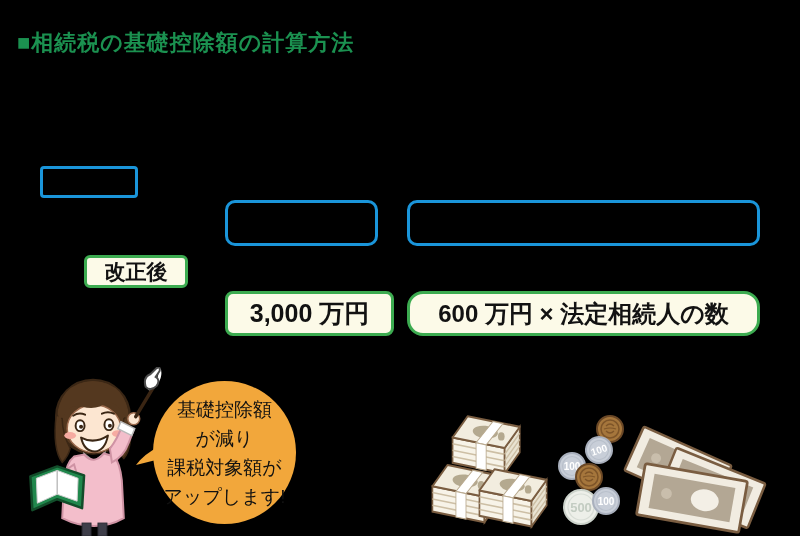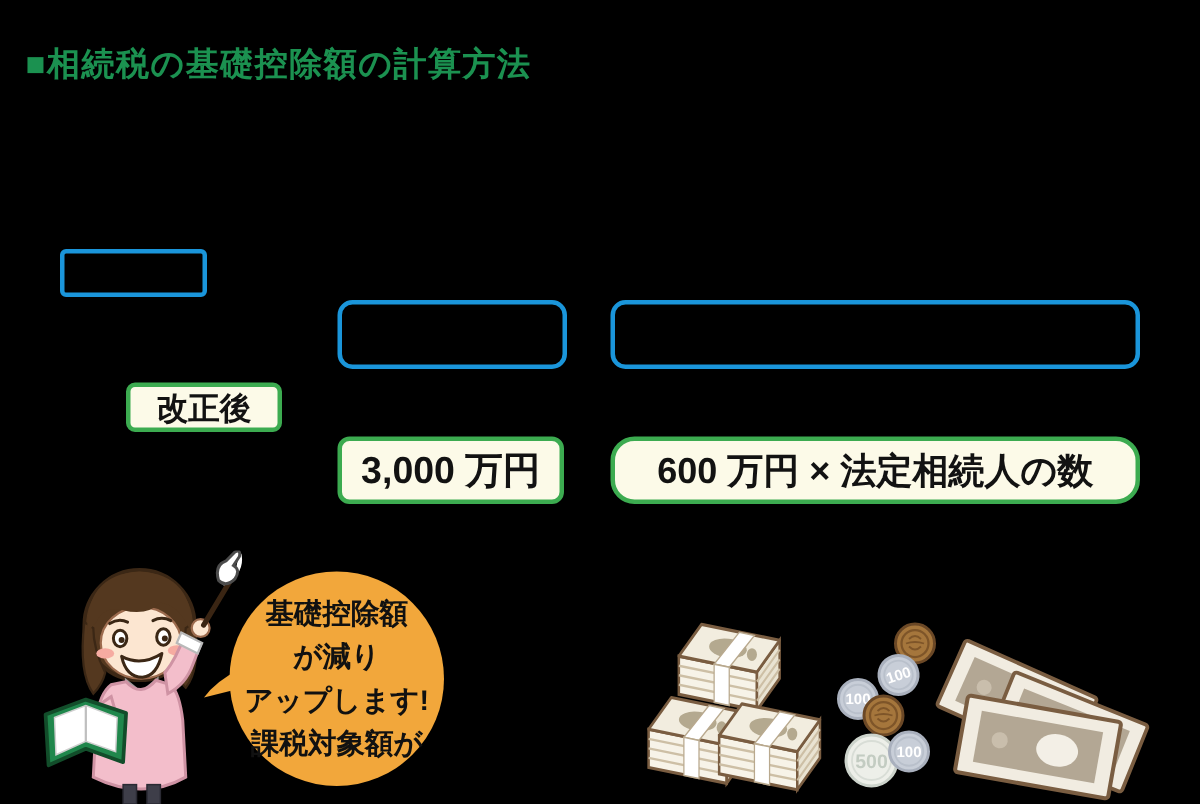--- a/index.html
+++ b/index.html
@@ -15,28 +15,28 @@
     position:absolute;border:3px solid #1a95da;box-sizing:border-box;background:transparent;
   }
   .blue-small{left:40px;top:166px;width:98px;height:32px;border-radius:4px;}
   .blue-left{left:225px;top:200px;width:153px;height:46px;border-radius:10px;}
   .blue-right{left:407px;top:200px;width:353px;height:46px;border-radius:10px;}
   .cream-box{
     position:absolute;box-sizing:border-box;background:#fcfae8;border:3px solid #3cab50;
     display:flex;align-items:center;justify-content:center;color:#121212;font-weight:700;
   }
   .badge{left:38px;top:255px;width:104px;height:33px;border-radius:6px;font-size:21px;margin-left:46px;}
-  .amount-left{left:225px;top:291px;width:151px;height:45px;border-radius:8px;font-size:25px;}
+  .amount-left{left:225px;top:291px;width:169px;height:45px;border-radius:8px;font-size:25px;}
   .amount-right{left:407px;top:291px;width:353px;height:45px;border-radius:16px;font-size:24px;white-space:nowrap;}
   .bubble{
     position:absolute;left:153px;top:381px;width:143px;height:143px;border-radius:50%;
     background:#f2a73b;display:flex;flex-direction:column;align-items:center;justify-content:center;
   }
   .bubble .line{
-    color:#111;font-size:19px;font-weight:700;line-height:29px;text-align:center;white-space:nowrap;
+    color:#111;font-size:19px;font-weight:400;line-height:29px;text-align:center;white-space:nowrap;
   }
   .bubble-tail{position:absolute;left:136px;top:444px;}
   .illust{position:absolute;}
 </style>
 </head>
 <body>
 
 <div id="stage">
 
   <div class="title">■相続税の基礎控除額の計算方法</div>
@@ -48,22 +48,22 @@
   <div class="cream-box badge">改正後</div>
   <div class="cream-box amount-left">3,000 万円</div>
   <div class="cream-box amount-right">600 万円 × 法定相続人の数</div>
 
   <svg class="bubble-tail" width="24" height="24">
     <path d="M24,2 Q8,10 0,21 L24,15 Z" fill="#f2a73b"></path>
   </svg>
   <div class="bubble">
     <div class="line">基礎控除額</div>
     <div class="line">が減り</div>
+    <div class="line">課税対象額が</div>
     <div class="line">アップします!</div>
-    <div class="line">課税対象額が</div>
   </div>
 
   <svg class="illust" style="left:22px;top:367px;" width="145" height="169" viewBox="0 0 145 170">
     <path d="M128,22 Q140,14 138,3" stroke="#ffffff" stroke-width="3" fill="none" stroke-linecap="round"></path>
     <ellipse cx="71" cy="50" rx="37" ry="37" fill="#54381f" stroke="#3b2715" stroke-width="2.5"></ellipse>
     <path d="M34,48 Q30,82 40,96 Q46,90 48,82 Q40,66 40,52 Z" fill="#54381f" stroke="#3b2715" stroke-width="1.5"></path>
     <path d="M108,48 Q112,80 102,92 Q96,86 95,79 Q102,64 102,52 Z" fill="#54381f" stroke="#3b2715" stroke-width="1.5"></path>
     <ellipse cx="72" cy="62" rx="27" ry="24" fill="#fce6d1" stroke="#9c6b4e" stroke-width="1.5"></ellipse>
     <path d="M36,56 Q34,16 71,14 Q108,16 106,56 Q98,36 85,35 Q76,44 60,40 Q47,37 42,48 Q38,52 36,56 Z" fill="#54381f"></path>
     <path d="M51,49 Q57,45 63,48 M80,47 Q86,44 92,47" stroke="#3b2715" stroke-width="2" fill="none" stroke-linecap="round"></path>

